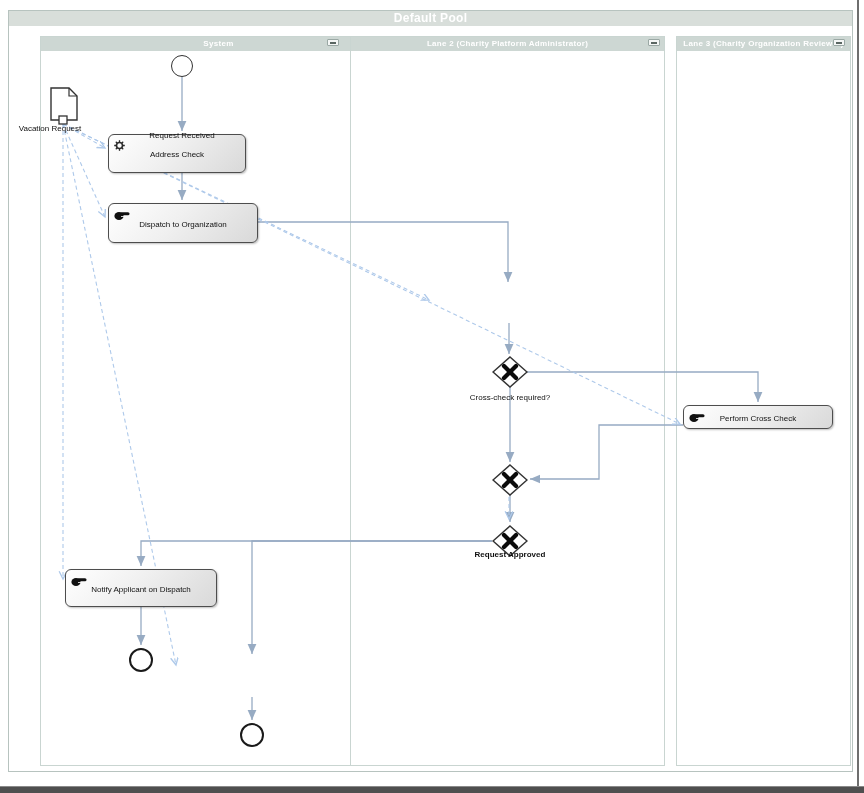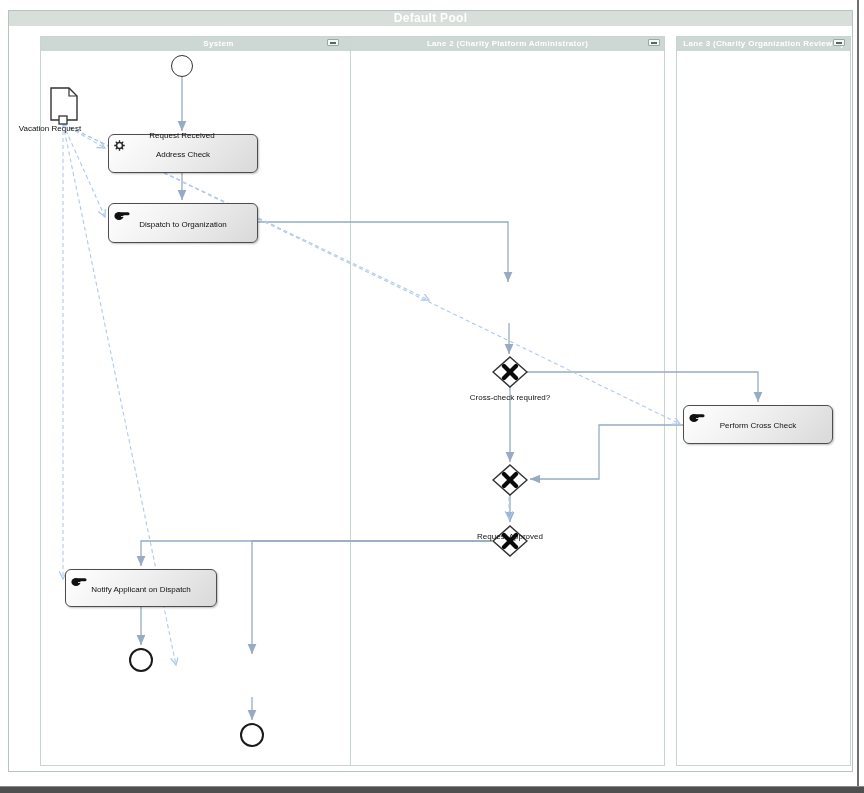--- a/index.html
+++ b/index.html
@@ -94,21 +94,21 @@
 
   <div class="node" style="left:50px;top:87px;width:28px;height:38px;">
     <svg width="28" height="38" viewBox="0 0 28 38" style="overflow:visible;">
       <path d="M1,1 L19,1 L27,9 L27,33 L1,33 Z" fill="#ffffff" stroke="#333" stroke-width="1.4"></path>
       <path d="M19,1 L19,9 L27,9" fill="none" stroke="#333" stroke-width="1.2"></path>
       <rect x="9" y="29" width="8" height="8" fill="#ffffff" stroke="#333" stroke-width="1.3"></rect>
     </svg>
   </div>
   <div class="flabel" style="left:0;top:124px;width:100px;">Vacation Request</div>
 
-  <div class="node task" style="left:108px;top:134px;width:150px;height:39px;">
+  <div class="node task" style="left:108px;top:134px;width:138px;height:39px;">
     <span class="task-icon">
       <svg width="13" height="12" viewBox="0 0 13 12">
         <circle cx="5.5" cy="5.5" r="3" fill="none" stroke="#2a2a2a" stroke-width="1.6"></circle>
         <g stroke="#2a2a2a" stroke-width="1.3">
           <line x1="5.5" y1="0.2" x2="5.5" y2="2"></line>
             <line x1="5.5" y1="9" x2="5.5" y2="10.8"></line>
           <line x1="0.2" y1="5.5" x2="2" y2="5.5"></line>
             <line x1="9" y1="5.5" x2="10.8" y2="5.5"></line>
           <line x1="1.8" y1="1.8" x2="3.1" y2="3.1"></line>
             <line x1="7.9" y1="7.9" x2="9.2" y2="9.2"></line>
@@ -125,21 +125,21 @@
       <svg width="16" height="11" viewBox="0 0 16 11">
         <rect x="6" y="2.2" width="9.5" height="3" rx="1.5" fill="#111"></rect>
         <ellipse cx="5" cy="6" rx="4.6" ry="4" fill="#111"></ellipse>
         <line x1="7" y1="6.5" x2="10" y2="6.5" stroke="#fff" stroke-width="0.8"></line>
       </svg>
     </span>
     <span class="task-label">Dispatch to Organization</span>
   </div>
 
 
-  <div class="node task" style="left:683px;top:405px;width:150px;height:39px;">
+  <div class="node task" style="left:683px;top:405px;width:150px;height:24px;">
     <span class="task-icon">
       <svg width="16" height="11" viewBox="0 0 16 11">
         <rect x="6" y="2.2" width="9.5" height="3" rx="1.5" fill="#111"></rect>
         <ellipse cx="5" cy="6" rx="4.6" ry="4" fill="#111"></ellipse>
         <line x1="7" y1="6.5" x2="10" y2="6.5" stroke="#fff" stroke-width="0.8"></line>
       </svg>
     </span>
     <span class="task-label">Perform Cross Check</span>
   </div>
 
@@ -166,21 +166,21 @@
 
   <div class="node" style="left:492px;top:525px;width:36px;height:32px;">
     <svg width="36" height="32" viewBox="0 0 36 32">
       <polygon points="18,1 35,16 18,31 1,16" fill="#ffffff" stroke="#333" stroke-width="1.5"></polygon>
       <g stroke="#0a0a0a" stroke-width="4.2" stroke-linecap="round">
         <line x1="12" y1="10" x2="24" y2="22"></line>
           <line x1="24" y1="10" x2="12" y2="22"></line>
       </g>
     </svg>
   </div>
-  <div class="flabel" style="left:455px;top:532px;width:110px;">Request Approved</div>
+  <div class="flabel" style="left:455px;top:550px;width:110px;font-weight:bold;">Request Approved</div>
 
   <div class="node task" style="left:65px;top:569px;width:152px;height:38px;">
     <span class="task-icon">
       <svg width="16" height="11" viewBox="0 0 16 11">
         <rect x="6" y="2.2" width="9.5" height="3" rx="1.5" fill="#111"></rect>
         <ellipse cx="5" cy="6" rx="4.6" ry="4" fill="#111"></ellipse>
         <line x1="7" y1="6.5" x2="10" y2="6.5" stroke="#fff" stroke-width="0.8"></line>
       </svg>
     </span>
     <span class="task-label">Notify Applicant on Dispatch</span>

